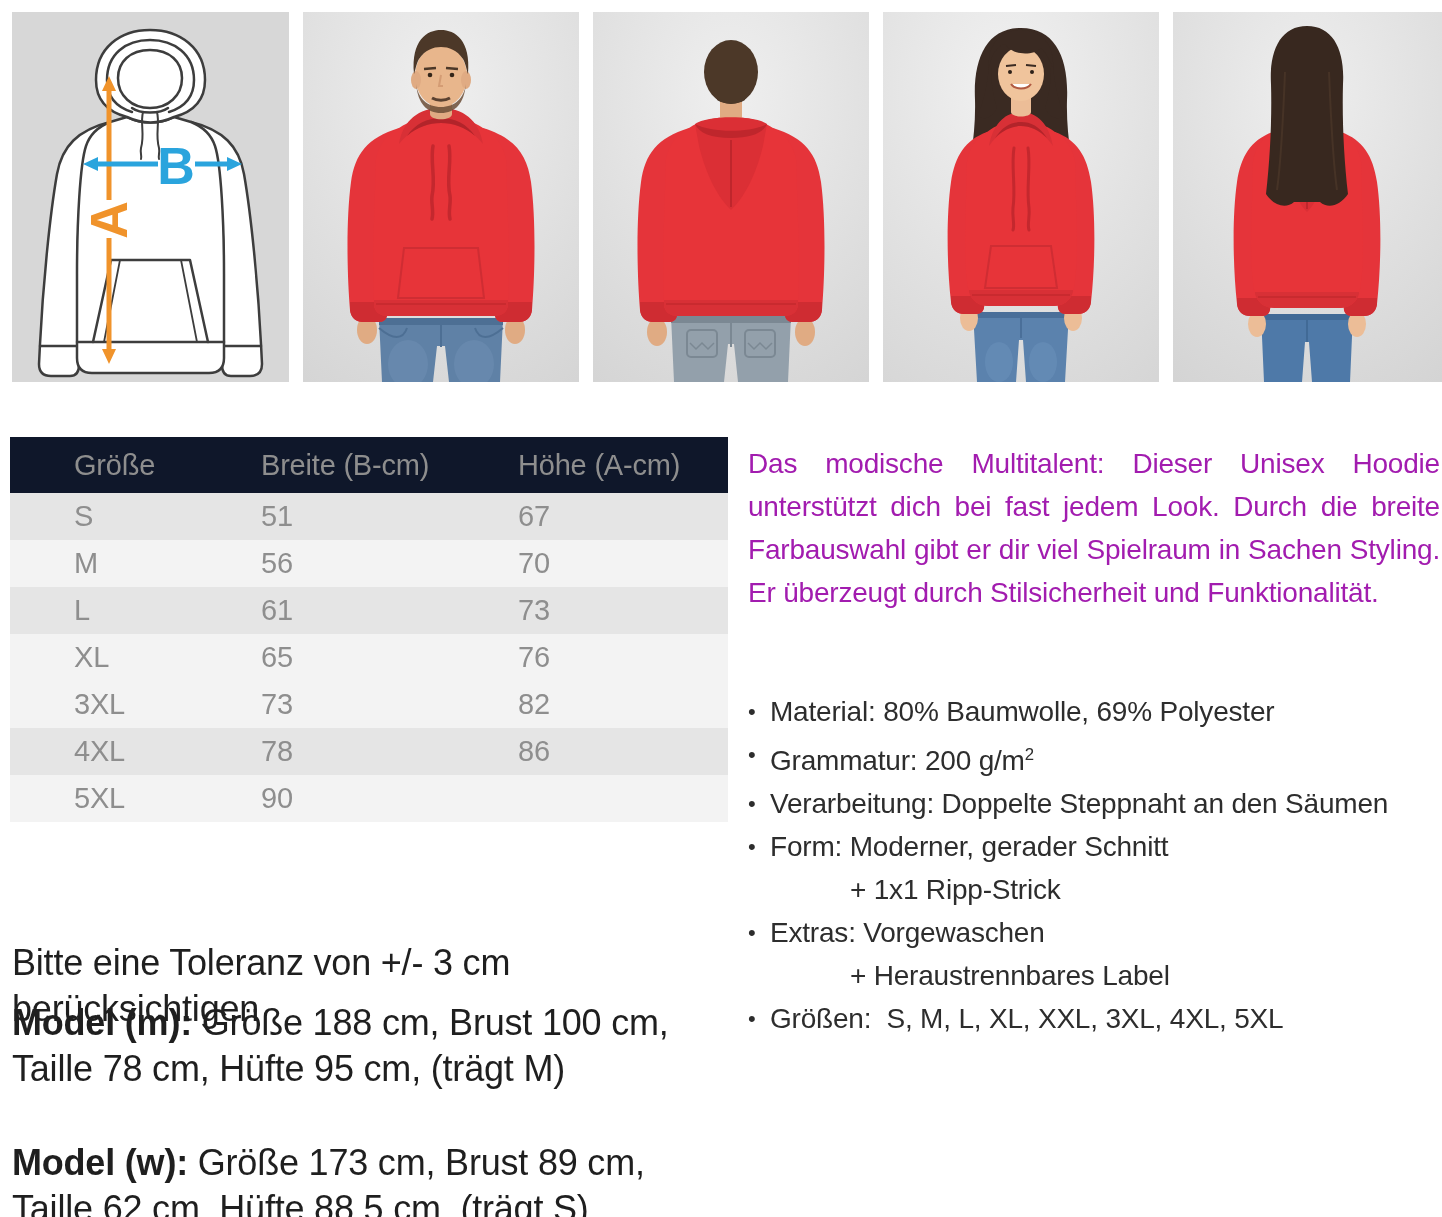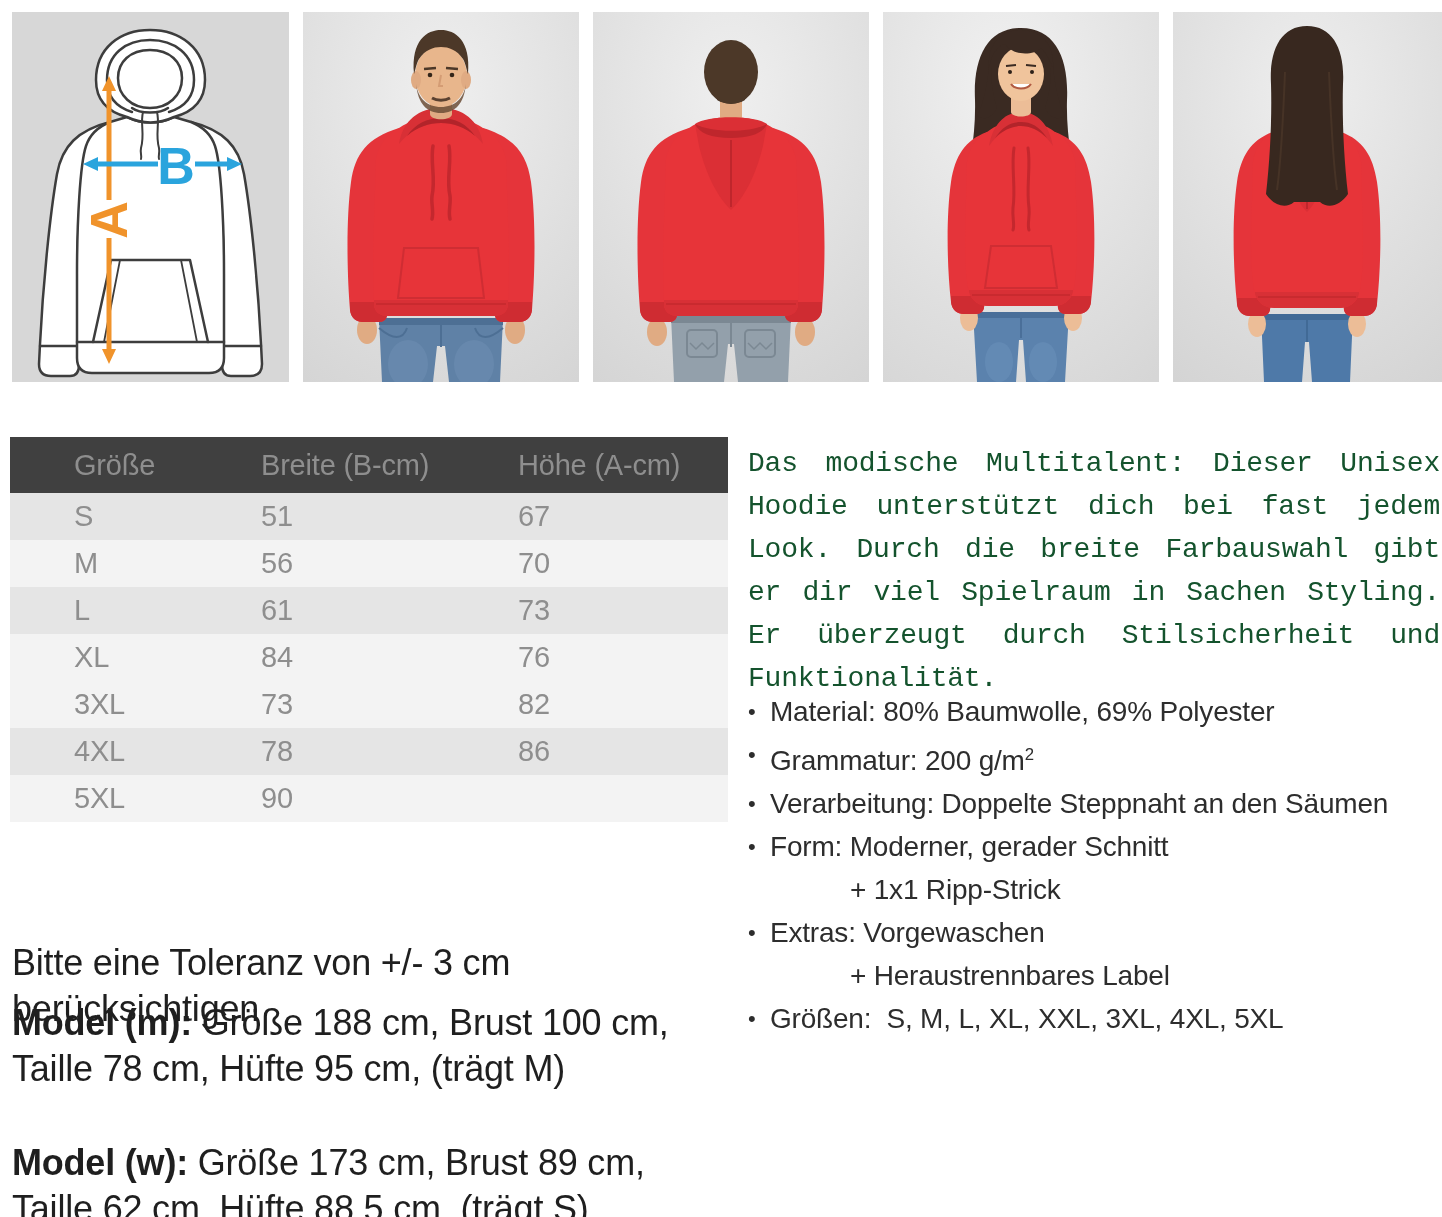--- a/index.html
+++ b/index.html
@@ -12,35 +12,35 @@
   #panel-diagram { left:12px;  width:277px; }
   #panel-mf      { left:303px; width:276px; }
   #panel-mb      { left:593px; width:276px; }
   #panel-wf      { left:883px; width:276px; }
   #panel-wb      { left:1173px; width:269px; }
 
   
   .size-table { position:absolute; left:10px; top:437px; width:718px; }
   .t-row { display:grid; grid-template-columns:251px 257px 1fr; align-items:center;
            height:47px; font-size:29px; color:#8e8e8e; letter-spacing:-0.2px; }
-  .t-row.t-head { height:56px; background:#404040; }
+  .t-row.t-head { height:56px; background:#0f172a; }
   .t-row.dark  { background:#e5e5e5; }
   .t-row.light { background:#f3f3f3; }
   .t-cell.c1 { padding-left:64px; }
 
   
   .note { position:absolute; left:12px; width:690px; font-size:36px; line-height:46px;
           color:#1f1f1f; letter-spacing:-0.2px; }
   #tolerance { top:940px; }
   #model-m   { top:1000px; }
   #model-w   { top:1140px; }
   .note b { font-weight:700; }
 
   
-  .desc { position:absolute; left:748px; top:442px; width:692px; color:#14532d;font-family:Liberation Mono, monospace; }
+  .desc { position:absolute; left:748px; top:442px; width:692px; color:#a21caf; }
   .desc-par { font-size:28px; line-height:43px; text-align:justify; letter-spacing:-0.2px; }
   .bullets { position:absolute; left:748px; top:690px; width:692px; color:#2d2d2d; }
   .b-row { display:flex; font-size:28px; line-height:43px; letter-spacing:-0.2px; }
   .dot { width:22px; flex:0 0 22px; font-size:22px; }
   .b-text { white-space:pre-wrap; }
   .b-text sup { font-size:60%; vertical-align:super; }
   .b-cont { padding-left:102px; font-size:28px; line-height:43px; letter-spacing:-0.2px; white-space:pre-wrap; }
 </style>
 </head>
 <body>
@@ -278,21 +278,21 @@
       <div class="t-cell">56</div>
       <div class="t-cell">70</div>
     </div>
     <div class="t-row dark">
       <div class="t-cell c1">L</div>
       <div class="t-cell">61</div>
       <div class="t-cell">73</div>
     </div>
     <div class="t-row light">
       <div class="t-cell c1">XL</div>
-      <div class="t-cell">84</div>
+      <div class="t-cell">65</div>
       <div class="t-cell">76</div>
     </div>
     <div class="t-row light">
       <div class="t-cell c1">3XL</div>
       <div class="t-cell">73</div>
       <div class="t-cell">82</div>
     </div>
     <div class="t-row dark">
       <div class="t-cell c1">4XL</div>
       <div class="t-cell">78</div>

